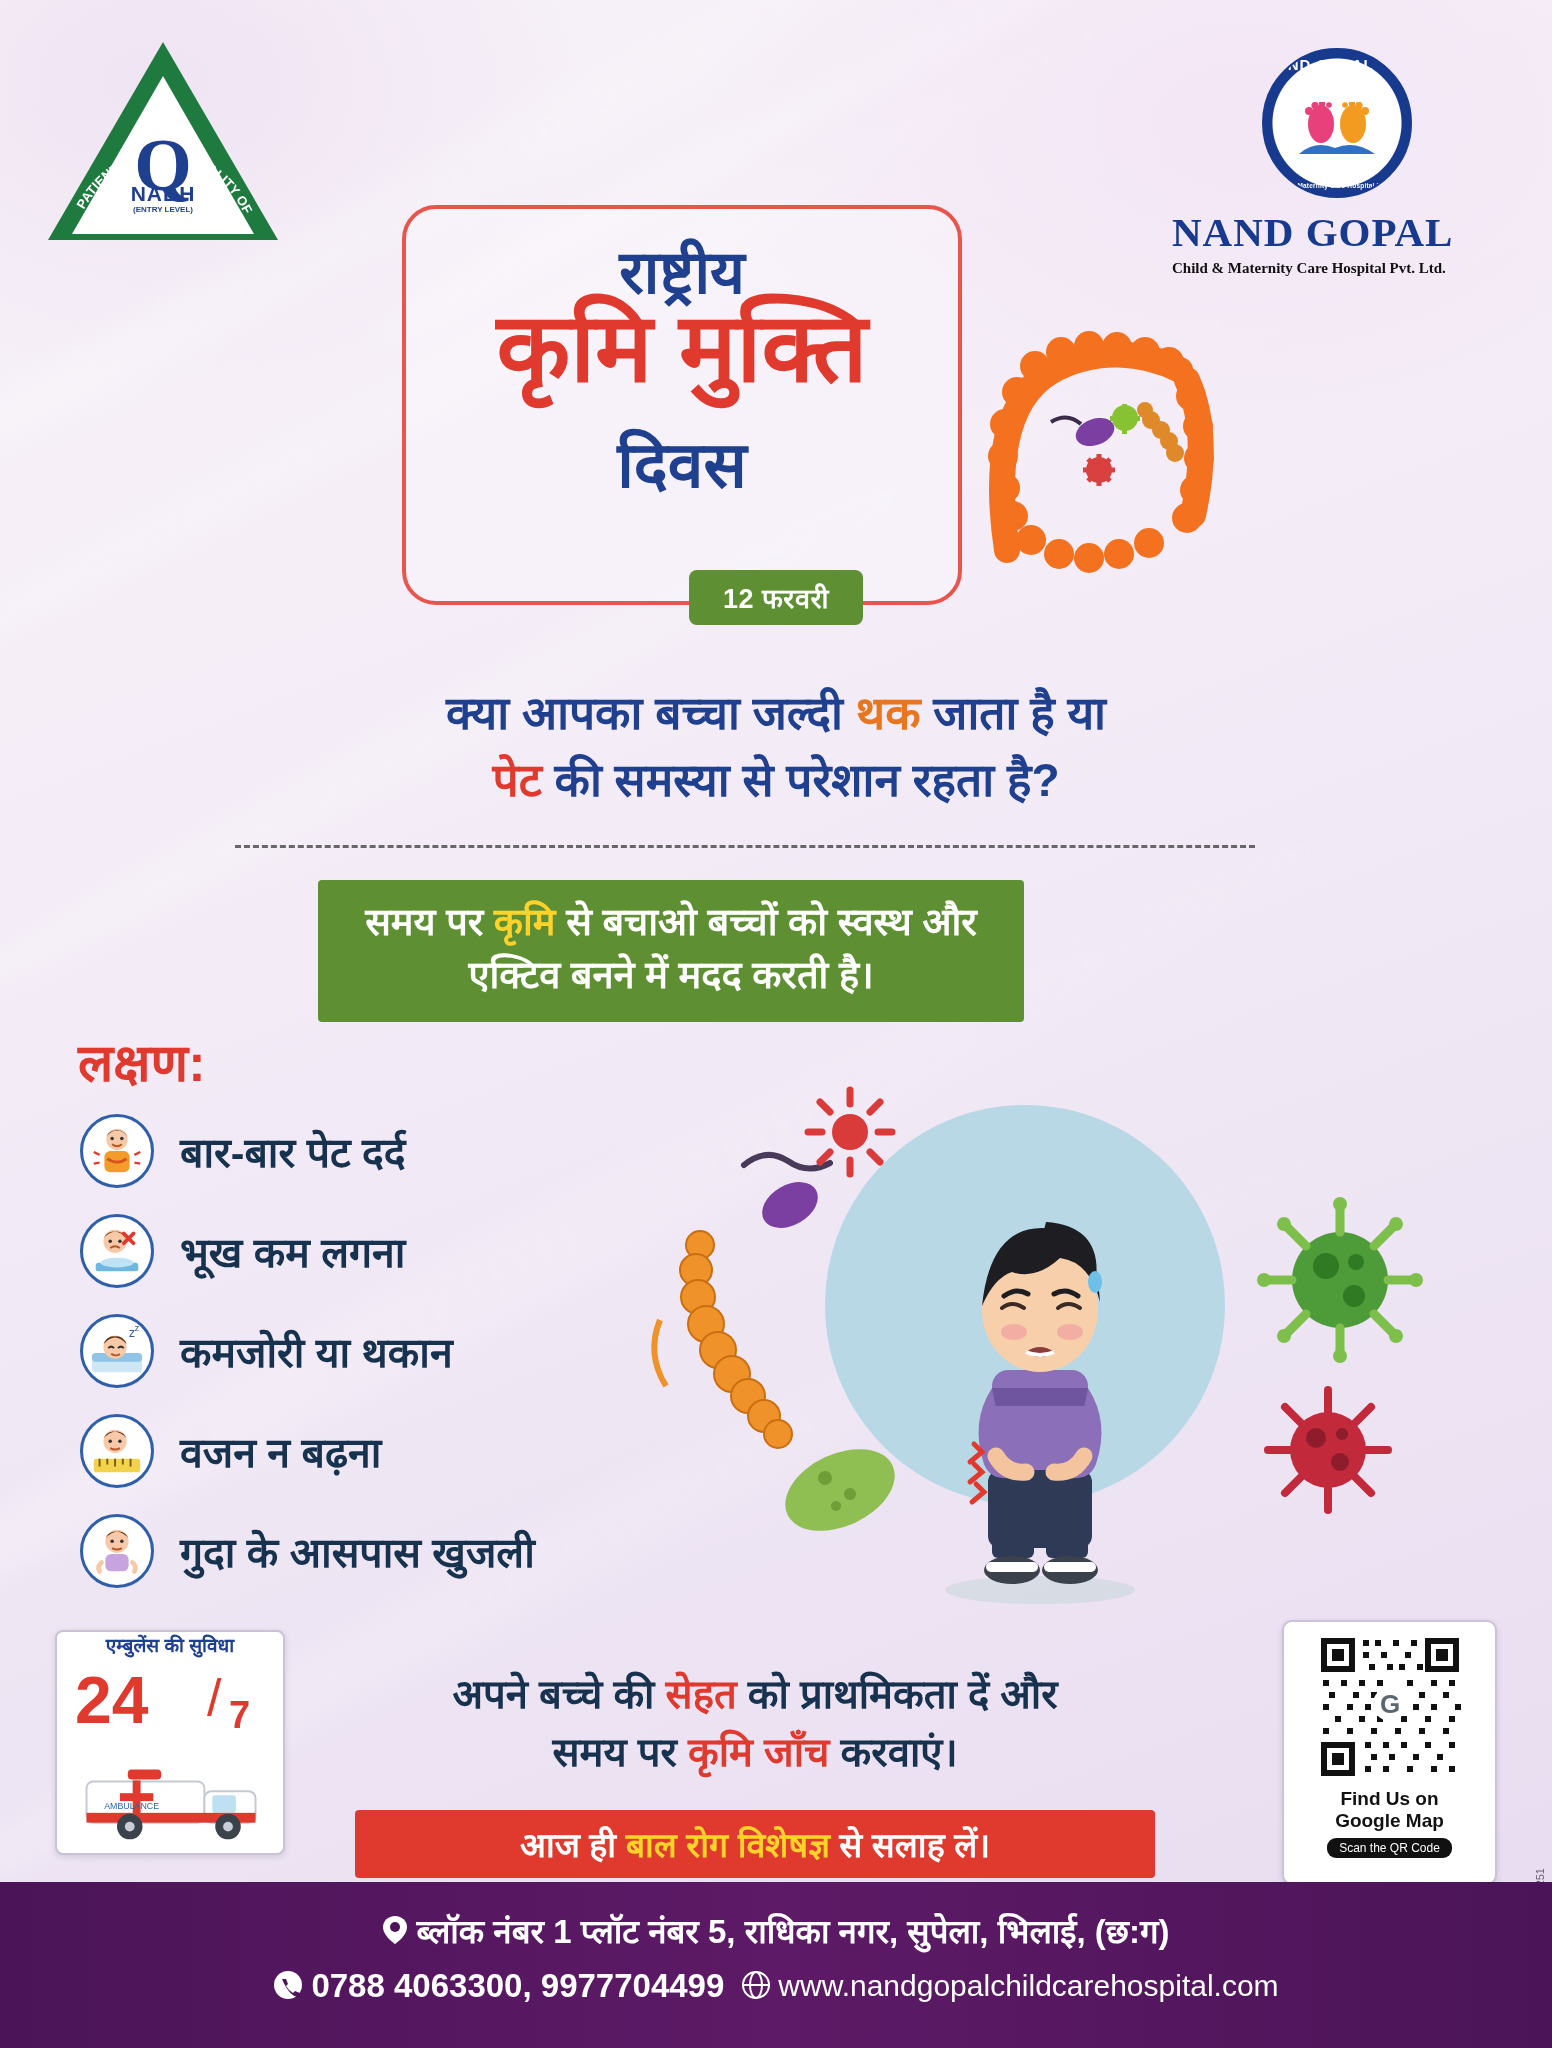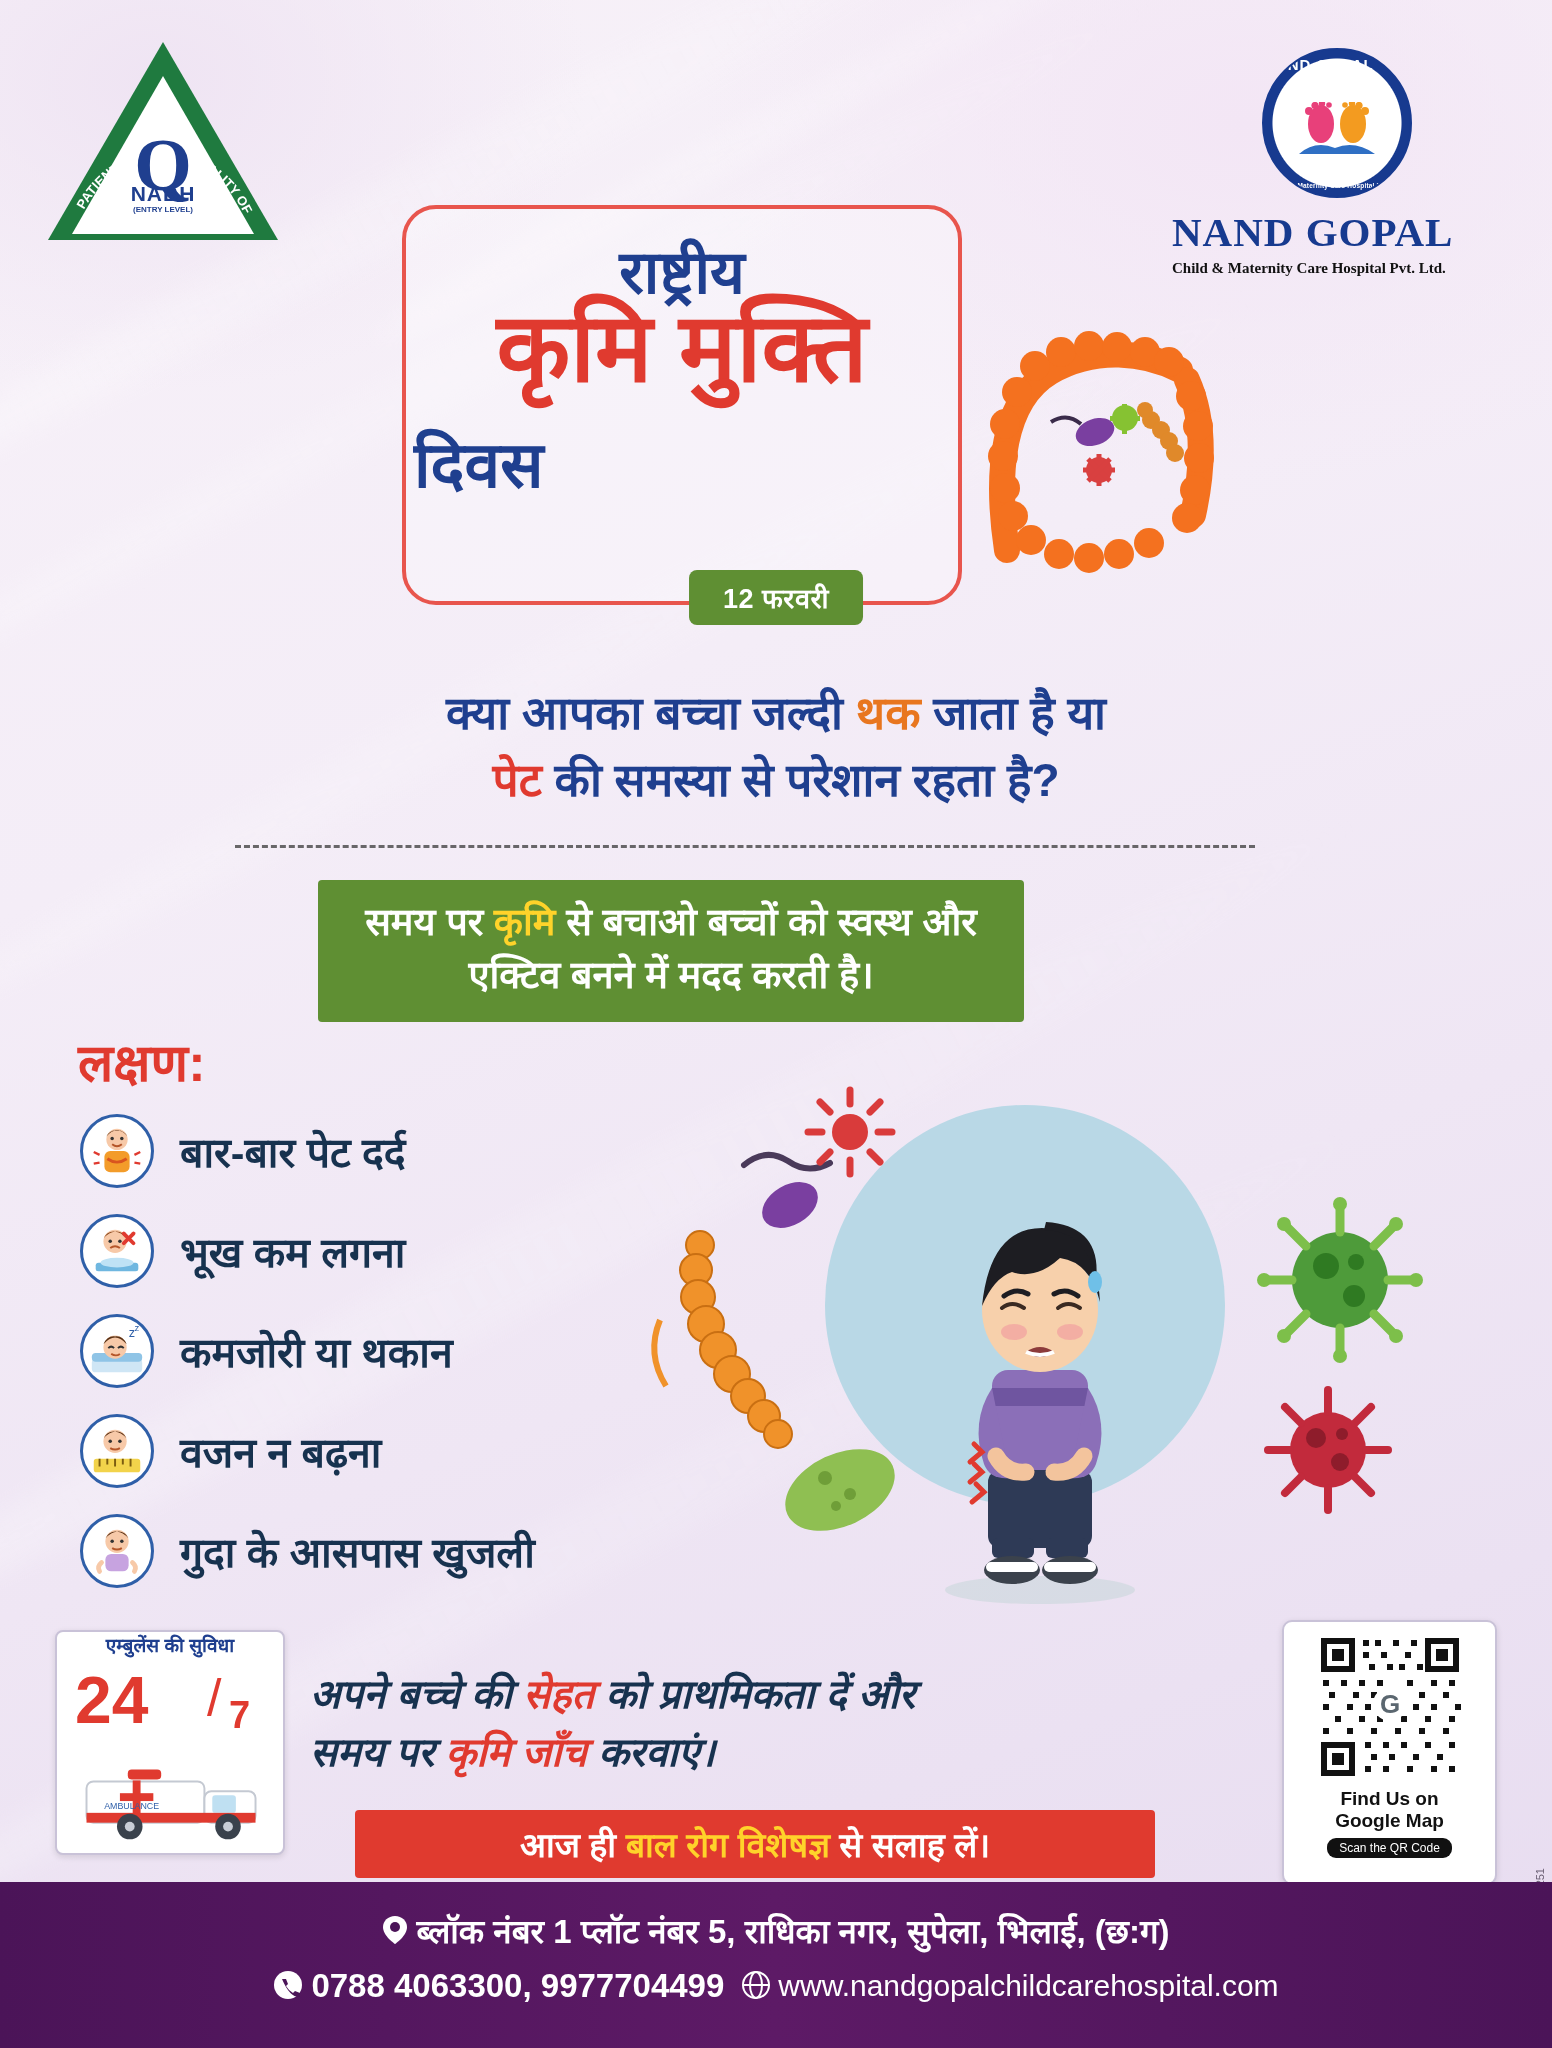--- a/index.html
+++ b/index.html
@@ -113,22 +113,22 @@
     position: absolute; top: 20px; left: 0; width: 100%;
     text-align: center; font-size: 60px; font-weight: bold; color: #1f3f8f;
     font-family: "Liberation Sans", sans-serif;
   }
   .t-line2 {
     position: absolute; top: 85px; left: 0; width: 100%;
     text-align: center; font-size: 96px; font-weight: bold; color: #e03a2f;
     line-height: 1.12;
   }
   .t-line3 {
-    position: absolute; top: 210px; left: 8px; width: 100%;
-    font-size: 64px; font-weight: bold; color: #1f3f8f;
+    position: absolute; top: 210px; left: 0; width: 100%;
+    text-align: center; font-size: 64px; font-weight: bold; color: #1f3f8f;
   }
   .datechip {
     position: absolute; left: 50%; transform: translateX(-50%);
     top: 570px; background: #5f8f33; color: #fff;
     padding: 9px 34px; border-radius: 8px;
     font-size: 27px; font-weight: bold; letter-spacing: .5px;
   }
 
   
   .gut { position: absolute; left: 955px; top: 300px; width: 300px; height: 300px; }
@@ -198,22 +198,22 @@
   .ambbox .slash {
     position: absolute; left: 150px; top: 36px; font-size: 52px; color: #e03a2f;
   }
   .ambbox .seven {
     position: absolute; left: 172px; top: 62px; font-size: 38px; font-weight: bold; color: #e03a2f;
   }
 
   
   .botmsg {
     position: absolute; left: 310px; top: 1665px; width: 890px;
-    color: #17324f; font-weight: bold;
-    font-size: 40px; line-height: 1.45; font-style: italic;
+    text-align: center; color: #17324f; font-weight: bold;
+    font-size: 40px; line-height: 1.45;
   }
   .botmsg .hl-red { color: #e03a2f; }
   .redbar {
     position: absolute; left: 355px; top: 1810px; width: 800px;
     background: #e03a2f; color: #fff; text-align: center;
     padding: 11px 28px; border-radius: 4px;
     font-size: 34px; font-weight: bold;
   }
   .redbar .hl-y { color: #ffd32a; }
 

